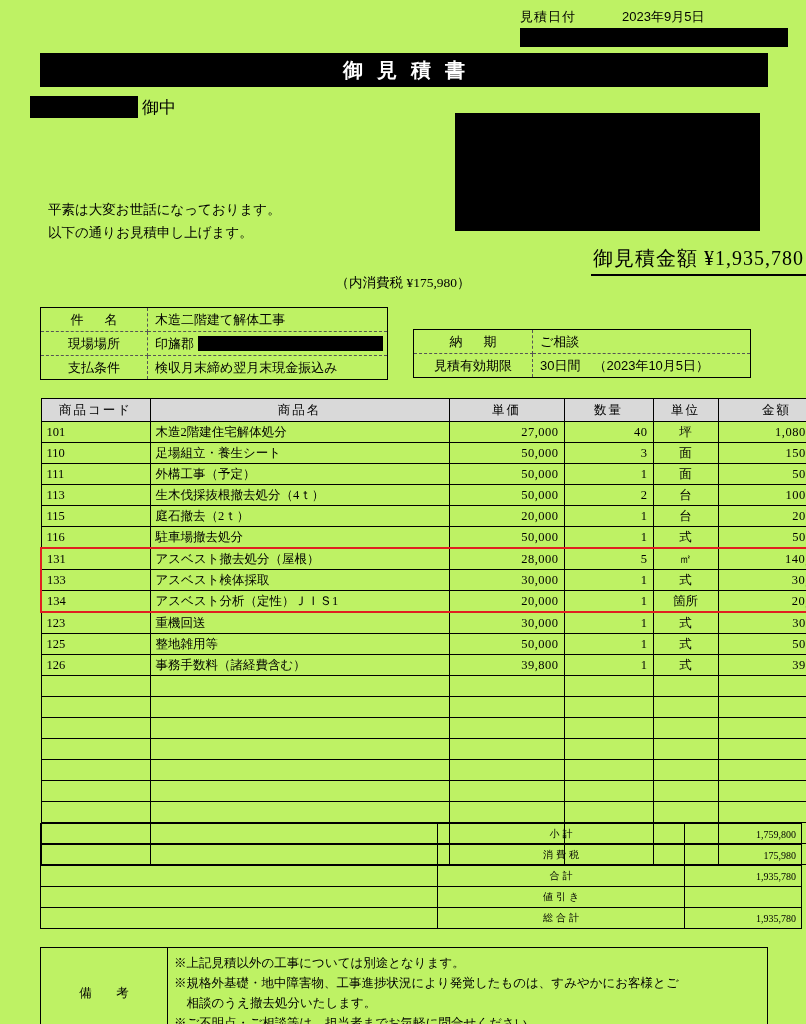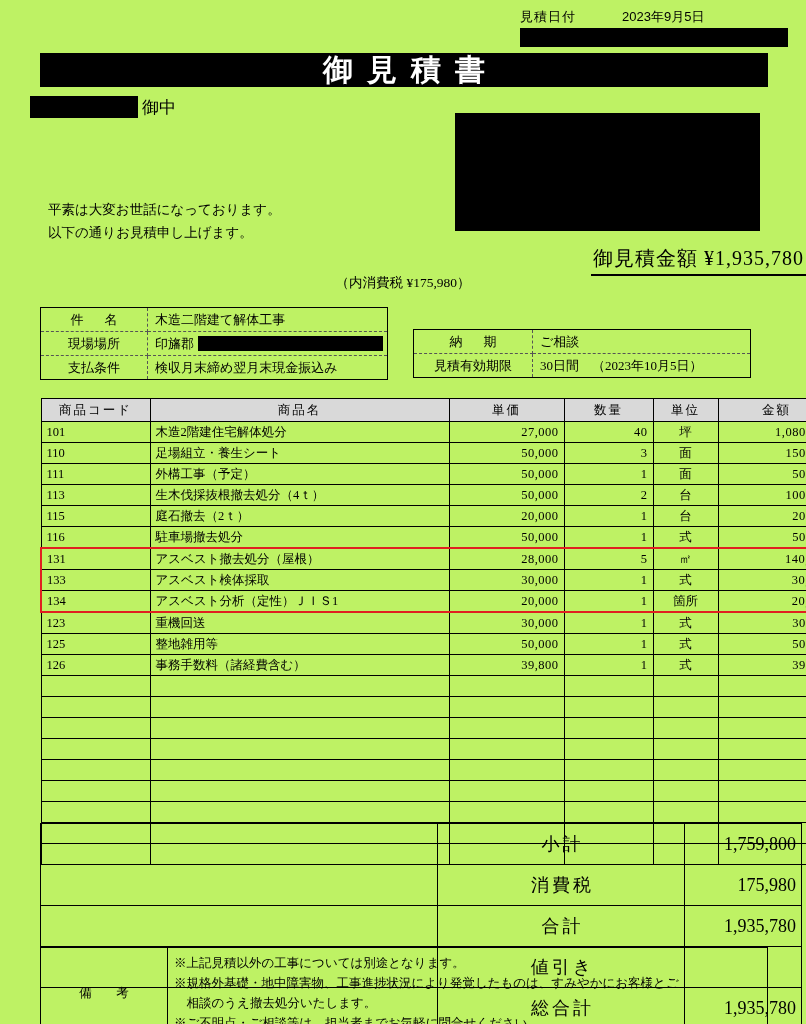--- a/index.html
+++ b/index.html
@@ -61,21 +61,21 @@
     width: 728px;
     height: 34px;
     background: #000;
     color: #fff;
     display: flex;
     align-items: center;
     justify-content: center;
   }
   .title-banner .t {
     font-family: Liberation Serif, serif;
-    font-size: 30px;
+    font-size: 20px;
     letter-spacing: 14px;
     text-indent: 14px;
     font-weight: bold;
   }
 
   
   .cust-redact {
     position: absolute;
     left: 30px;
     top: 96px;
@@ -149,21 +149,21 @@
     position: absolute;
     left: 413px;
     top: 329px;
     width: 338px;
     border: 1.5px solid #000;
     border-collapse: collapse;
   }
   .info-left td, .info-right td {
     border: 1px dashed #555;
     font-size: 13px;
-    font-family: Liberation Serif, serif;
+    font-family: Liberation Sans, sans-serif;
     height: 21px;
     padding: 1px 4px;
   }
   .info-left tr:first-child td, .info-right tr:first-child td { border-top: none; }
   .info-left .k, .info-right .k {
     width: 98px;
     text-align: center;
     letter-spacing: 4px;
     text-indent: 4px;
     border-left: none;
@@ -221,24 +221,24 @@
   .summary {
     position: absolute;
     left: 40px;
     top: 823px;
     width: 728px;
     border-collapse: collapse;
     table-layout: fixed;
   }
   .summary td {
     border: 1px solid #000;
-    font-size: 18px;
+    font-size: 10px;
     font-family: "Liberation Serif", serif;
     height: 20px;
-    padding: 8px 5px;
+    padding: 0 5px;
   }
   .summary .blank { width: 386px; border-left: 1px solid #000; }
   .summary .lbl {
     width: 236px;
     text-align: center;
     letter-spacing: 3px;
     text-indent: 3px;
   }
   .summary .val { width: 106px; text-align: right; }
 

